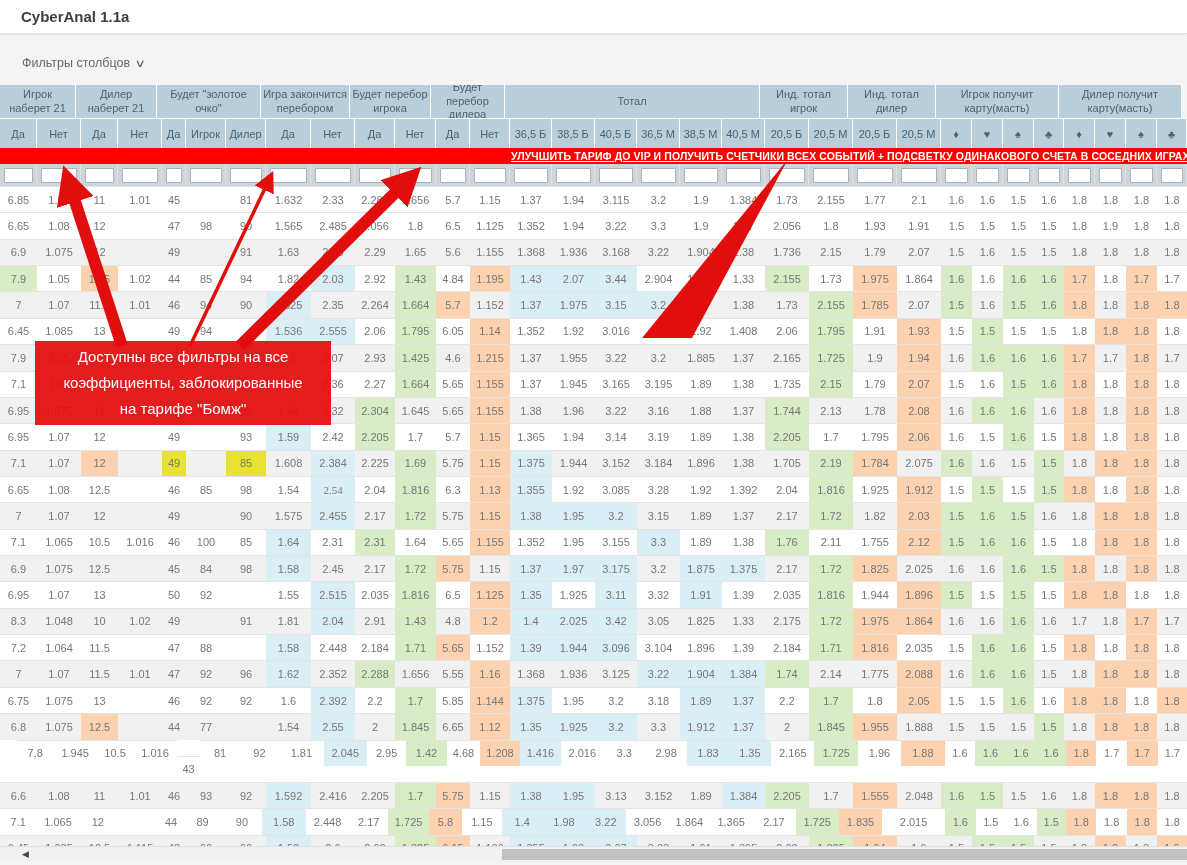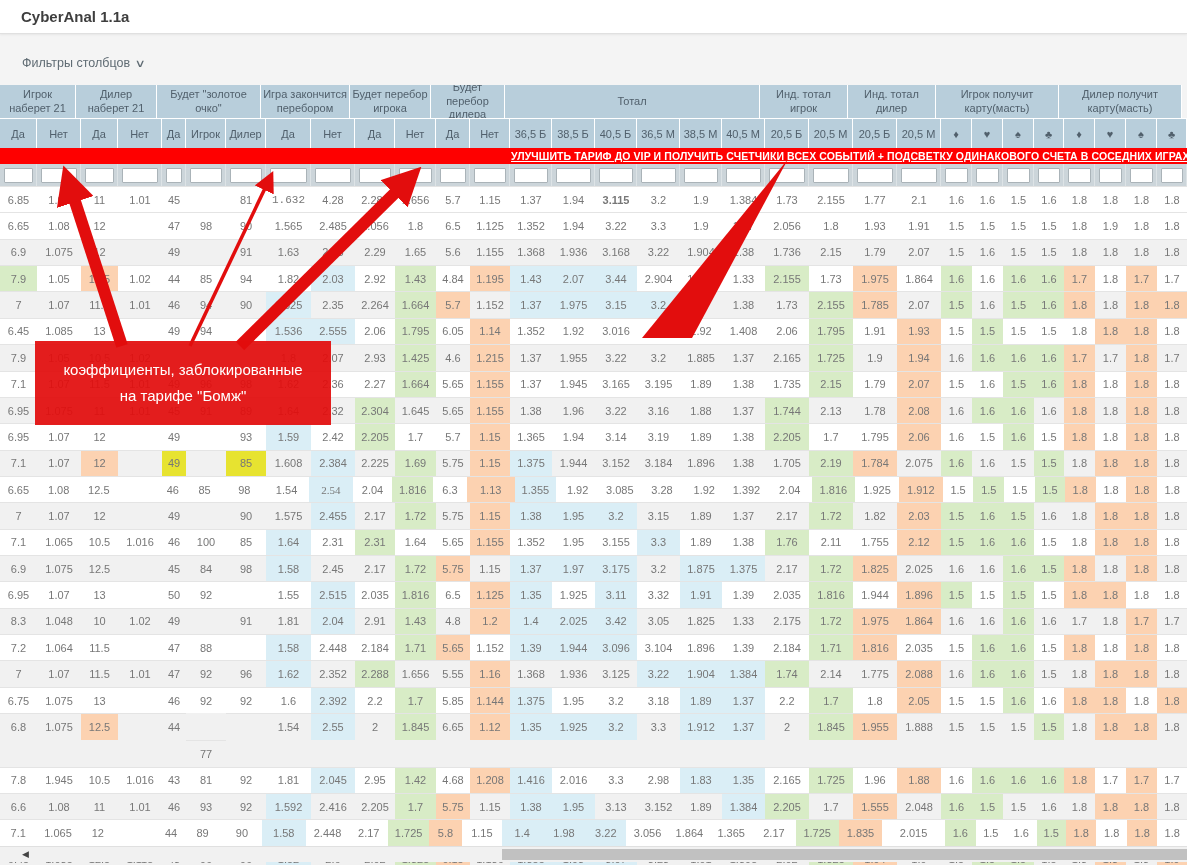--- a/index.html
+++ b/index.html
@@ -196,29 +196,29 @@
       </div>
     </div>
     <div class="trow drow">
       <div class="dcell" style="width: 37px;">6.85</div>
       <div class="dcell" style="width: 44px;">1.07</div>
       <div class="dcell" style="width: 37px;">11</div>
       <div class="dcell" style="width: 44px;">1.01</div>
       <div class="dcell" style="width: 24px;">45</div>
       <div class="dcell" style="width: 40px;"></div>
       <div class="dcell" style="width: 40px;">81</div>
-      <div class="dcell" style="width: 45px; font-family: Liberation Mono, monospace;">1.632</div>
-      <div class="dcell" style="width: 44px;">4.28</div>
+      <div class="dcell" style="width: 45px;">1.632</div>
+      <div class="dcell" style="width: 44px;">2.33</div>
       <div class="dcell" style="width: 40px;">2.288</div>
       <div class="dcell" style="width: 41px;">1.656</div>
       <div class="dcell" style="width: 34px;">5.7</div>
       <div class="dcell" style="width: 40px;">1.15</div>
       <div class="dcell" style="width: 42px;">1.37</div>
       <div class="dcell" style="width: 43px;">1.94</div>
-      <div class="dcell" style="width: 42px; font-weight: bold;">3.115</div>
+      <div class="dcell" style="width: 42px;">3.115</div>
       <div class="dcell" style="width: 43px;">3.2</div>
       <div class="dcell" style="width: 42px;">1.9</div>
       <div class="dcell" style="width: 43px;">1.384</div>
       <div class="dcell" style="width: 44px;">1.73</div>
       <div class="dcell" style="width: 44px;">2.155</div>
       <div class="dcell" style="width: 44px;">1.77</div>
       <div class="dcell" style="width: 44px;">2.1</div>
       <div class="dcell" style="width: 31px;">1.6</div>
       <div class="dcell" style="width: 31px;">1.6</div>
       <div class="dcell" style="width: 31px;">1.5</div>
@@ -564,21 +564,21 @@
       <div class="dcell" style="width: 37px;">12.5</div>
       <div class="dcell" style="width: 44px;"></div>
       <div class="dcell" style="width: 24px;">46</div>
       <div class="dcell" style="width: 40px;">85</div>
       <div class="dcell" style="width: 40px;">98</div>
       <div class="dcell" style="width: 45px;">1.54</div>
       <div class="dcell cb" style="width: 44px; font-family: Liberation Serif, serif;">2.54</div>
       <div class="dcell" style="width: 40px;">2.04</div>
       <div class="dcell cg" style="width: 41px;">1.816</div>
       <div class="dcell" style="width: 34px;">6.3</div>
-      <div class="dcell co" style="width: 48px;">1.13</div>
+      <div class="dcell co" style="width: 40px;">1.13</div>
       <div class="dcell cb" style="width: 42px;">1.355</div>
       <div class="dcell" style="width: 43px;">1.92</div>
       <div class="dcell" style="width: 42px;">3.085</div>
       <div class="dcell" style="width: 43px;">3.28</div>
       <div class="dcell" style="width: 42px;">1.92</div>
       <div class="dcell" style="width: 43px;">1.392</div>
       <div class="dcell" style="width: 44px;">2.04</div>
       <div class="dcell cg" style="width: 44px;">1.816</div>
       <div class="dcell" style="width: 44px;">1.925</div>
       <div class="dcell co" style="width: 44px;">1.912</div>
@@ -854,21 +854,21 @@
       <div class="dcell co" style="width: 31px;">1.8</div>
       <div class="dcell" style="width: 31px;">1.8</div>
       <div class="dcell co" style="width: 30px;">1.8</div>
     </div>
     <div class="trow drow shade">
       <div class="dcell" style="width: 37px;">6.8</div>
       <div class="dcell" style="width: 44px;">1.075</div>
       <div class="dcell co" style="width: 37px;">12.5</div>
       <div class="dcell" style="width: 44px;"></div>
       <div class="dcell" style="width: 24px;">44</div>
-      <div class="dcell" style="width: 40px; margin-top: 27px;">77</div>
+      <div class="dcell" style="width: 40px;">77</div>
       <div class="dcell" style="width: 40px;"></div>
       <div class="dcell" style="width: 45px;">1.54</div>
       <div class="dcell cb" style="width: 44px;">2.55</div>
       <div class="dcell" style="width: 40px;">2</div>
       <div class="dcell cg" style="width: 41px;">1.845</div>
       <div class="dcell" style="width: 34px;">6.65</div>
       <div class="dcell co" style="width: 40px;">1.12</div>
       <div class="dcell cb" style="width: 42px;">1.35</div>
       <div class="dcell cb" style="width: 43px;">1.925</div>
       <div class="dcell cb" style="width: 42px;">3.2</div>
@@ -882,25 +882,25 @@
       <div class="dcell" style="width: 31px;">1.5</div>
       <div class="dcell" style="width: 31px;">1.5</div>
       <div class="dcell" style="width: 31px;">1.5</div>
       <div class="dcell cg" style="width: 30px;">1.5</div>
       <div class="dcell" style="width: 31px;">1.8</div>
       <div class="dcell co" style="width: 31px;">1.8</div>
       <div class="dcell co" style="width: 31px;">1.8</div>
       <div class="dcell" style="width: 30px;">1.8</div>
     </div>
     <div class="trow drow">
-      <div class="dcell" style="width: 37px;">7.8</div>
+      <div class="dcell" style="width: 37px; margin-left: 17px;">7.8</div>
       <div class="dcell" style="width: 44px;">1.945</div>
       <div class="dcell" style="width: 37px;">10.5</div>
       <div class="dcell" style="width: 44px;">1.016</div>
-      <div class="dcell" style="width: 24px;">43</div>
+      <div class="dcell" style="width: 24px; margin-top: 16px;">43</div>
       <div class="dcell" style="width: 40px;">81</div>
       <div class="dcell" style="width: 40px;">92</div>
       <div class="dcell" style="width: 45px;">1.81</div>
       <div class="dcell cb" style="width: 44px;">2.045</div>
       <div class="dcell" style="width: 40px;">2.95</div>
       <div class="dcell cg" style="width: 41px;">1.42</div>
       <div class="dcell" style="width: 34px;">4.68</div>
       <div class="dcell co" style="width: 40px;">1.208</div>
       <div class="dcell cb" style="width: 42px;">1.416</div>
       <div class="dcell" style="width: 43px;">2.016</div>
@@ -1031,20 +1031,21 @@
       <marker id="ahs" markerWidth="6" markerHeight="6" refX="2.5" refY="3" orient="auto" markerUnits="strokeWidth">
         <path d="M0,0 L6,3 L0,6 z" fill="#e20d0d"></path>
       </marker>
     </defs>
     <line x1="122" y1="346" x2="70" y2="186" stroke="#e20d0d" stroke-width="12" marker-end="url(#ah)"></line>
     <line x1="190" y1="346" x2="268" y2="182" stroke="#e20d0d" stroke-width="3.5" marker-end="url(#ahs)"></line>
     <line x1="240" y1="346" x2="406" y2="182" stroke="#e20d0d" stroke-width="12" marker-end="url(#ah)"></line>
     <polygon points="788,159 642,338 692,338" fill="#e20d0d"></polygon>
   </svg>
 <div class="callout" style="left: 35px; top: 341px; width: 296px; height: 84px;">
+      <div>Доступны все фильтры на все</div>
       <div>коэффициенты, заблокированные</div>
       <div>на тарифе "Бомж"</div>
     </div></div>
 
 <div class="hscroll">
   <div class="hthumb"></div>
 </div>
 <div class="scroll-left">◀</div>
 
 </body></html>

